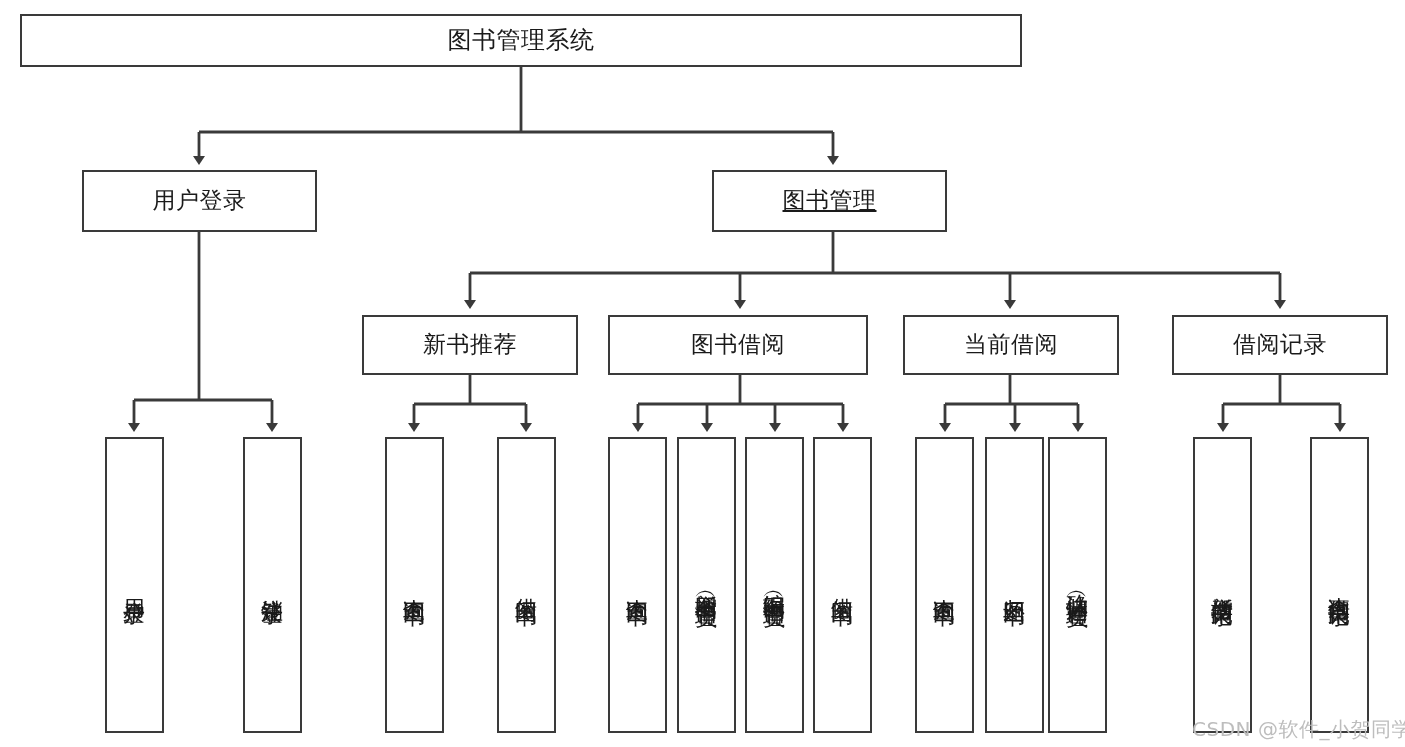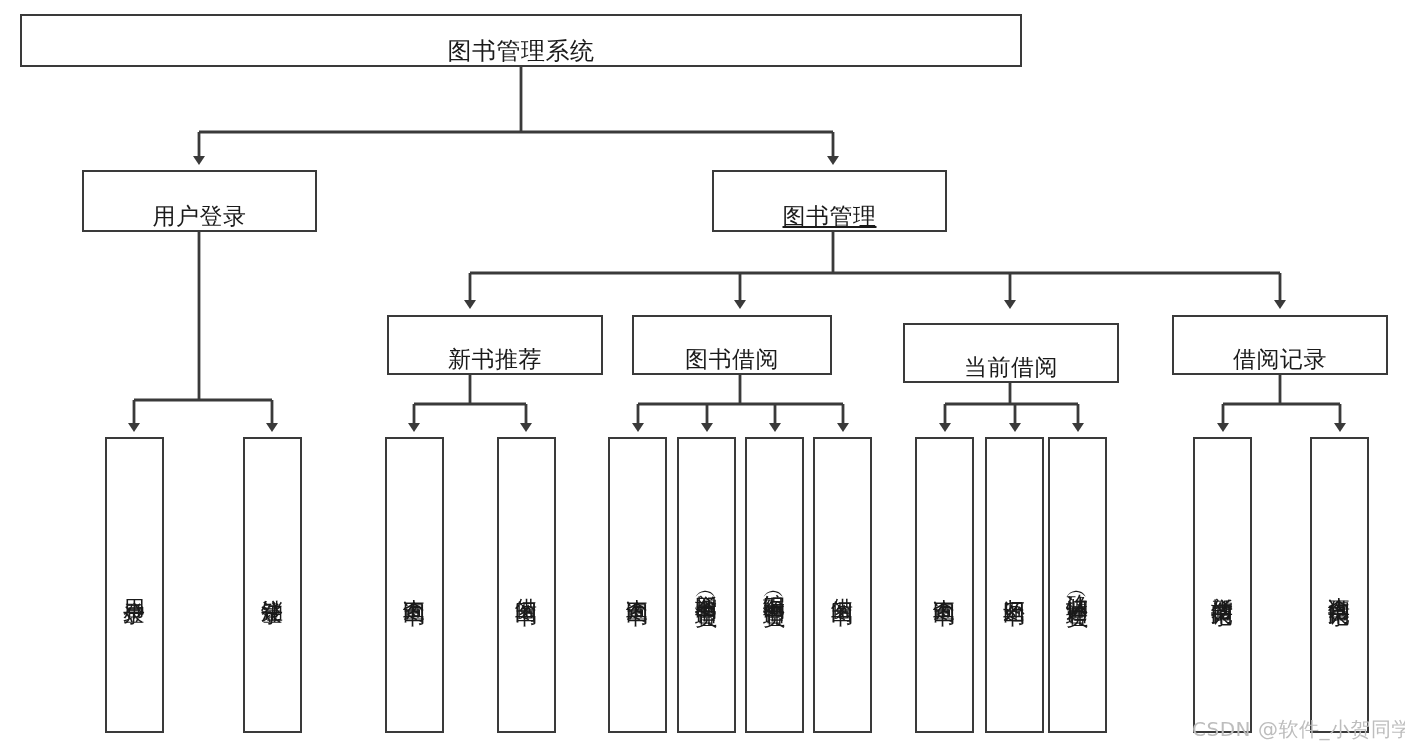--- a/index.html
+++ b/index.html
@@ -24,21 +24,21 @@
     width: 1405px;
     height: 747px;
     pointer-events: none;
   }
   .node {
     position: absolute;
     box-sizing: border-box;
     border: 2.5px solid #3a3a3a;
     background: #ffffff;
     display: flex;
-    align-items: flex-end;
+    align-items: center;
     justify-content: center;
     color: #1a1a1a;
   }
   .node .label {
     display: block;
     text-align: center;
     line-height: 1.18;
     letter-spacing: 0.5px;
   }
   .node.horiz .label {
@@ -127,27 +127,27 @@
     <span class="label">图书管理系统</span>
   </div>
 
   <div class="node horiz" style="left:82px; top:170px; width:235px; height:62px;">
     <span class="label">用户登录</span>
   </div>
   <div class="node horiz" style="left:712px; top:170px; width:235px; height:62px;text-decoration:underline;">
     <span class="label">图书管理</span>
   </div>
 
-  <div class="node horiz" style="left:362px; top:315px; width:216px; height:60px;margin-left:25px;">
+  <div class="node horiz" style="left:362px; top:315px; width:216px; height:60px;">
     <span class="label">新书推荐</span>
   </div>
-  <div class="node horiz" style="left:632px; top:315px; width:200px; height:60px;">
+  <div class="node horiz" style="left:608px; top:315px; width:260px; height:60px;">
     <span class="label">图书借阅</span>
   </div>
-  <div class="node horiz" style="left:903px; top:315px; width:216px; height:60px;margin-top:8px;">
+  <div class="node horiz" style="left:903px; top:315px; width:216px; height:60px;">
     <span class="label">当前借阅</span>
   </div>
   <div class="node horiz" style="left:1172px; top:315px; width:216px; height:60px;">
     <span class="label">借阅记录</span>
   </div>
 
   <div class="node vert" style="left:105px; top:437px; width:59px; height:296px;">
     <span class="label">用户登录</span>
   </div>
   <div class="node vert" style="left:243px; top:437px; width:59px; height:296px;">

